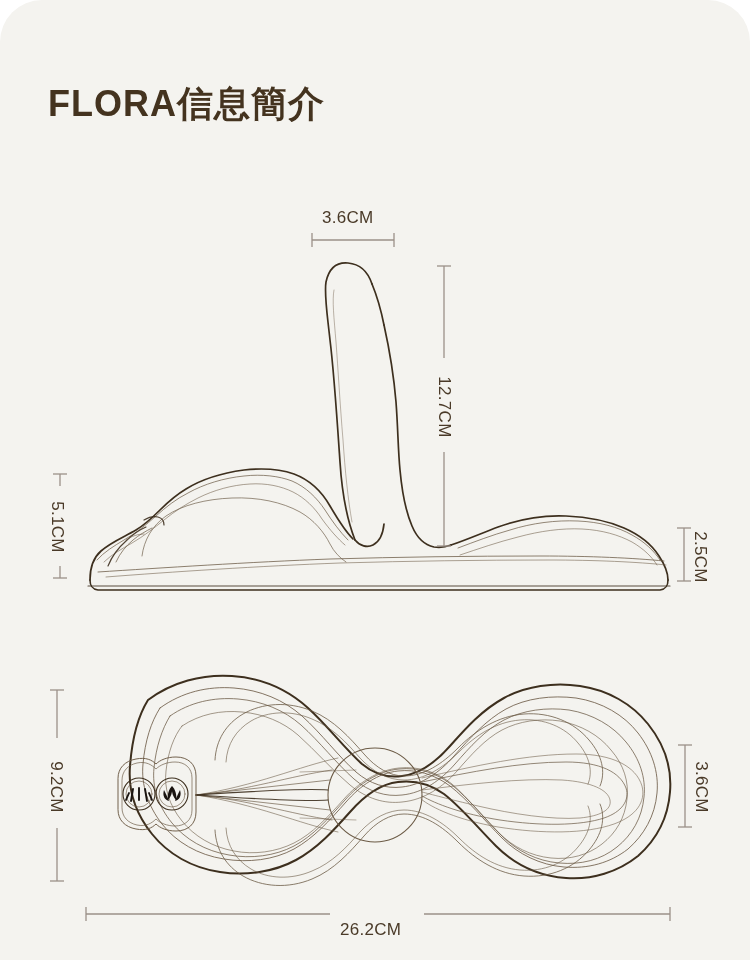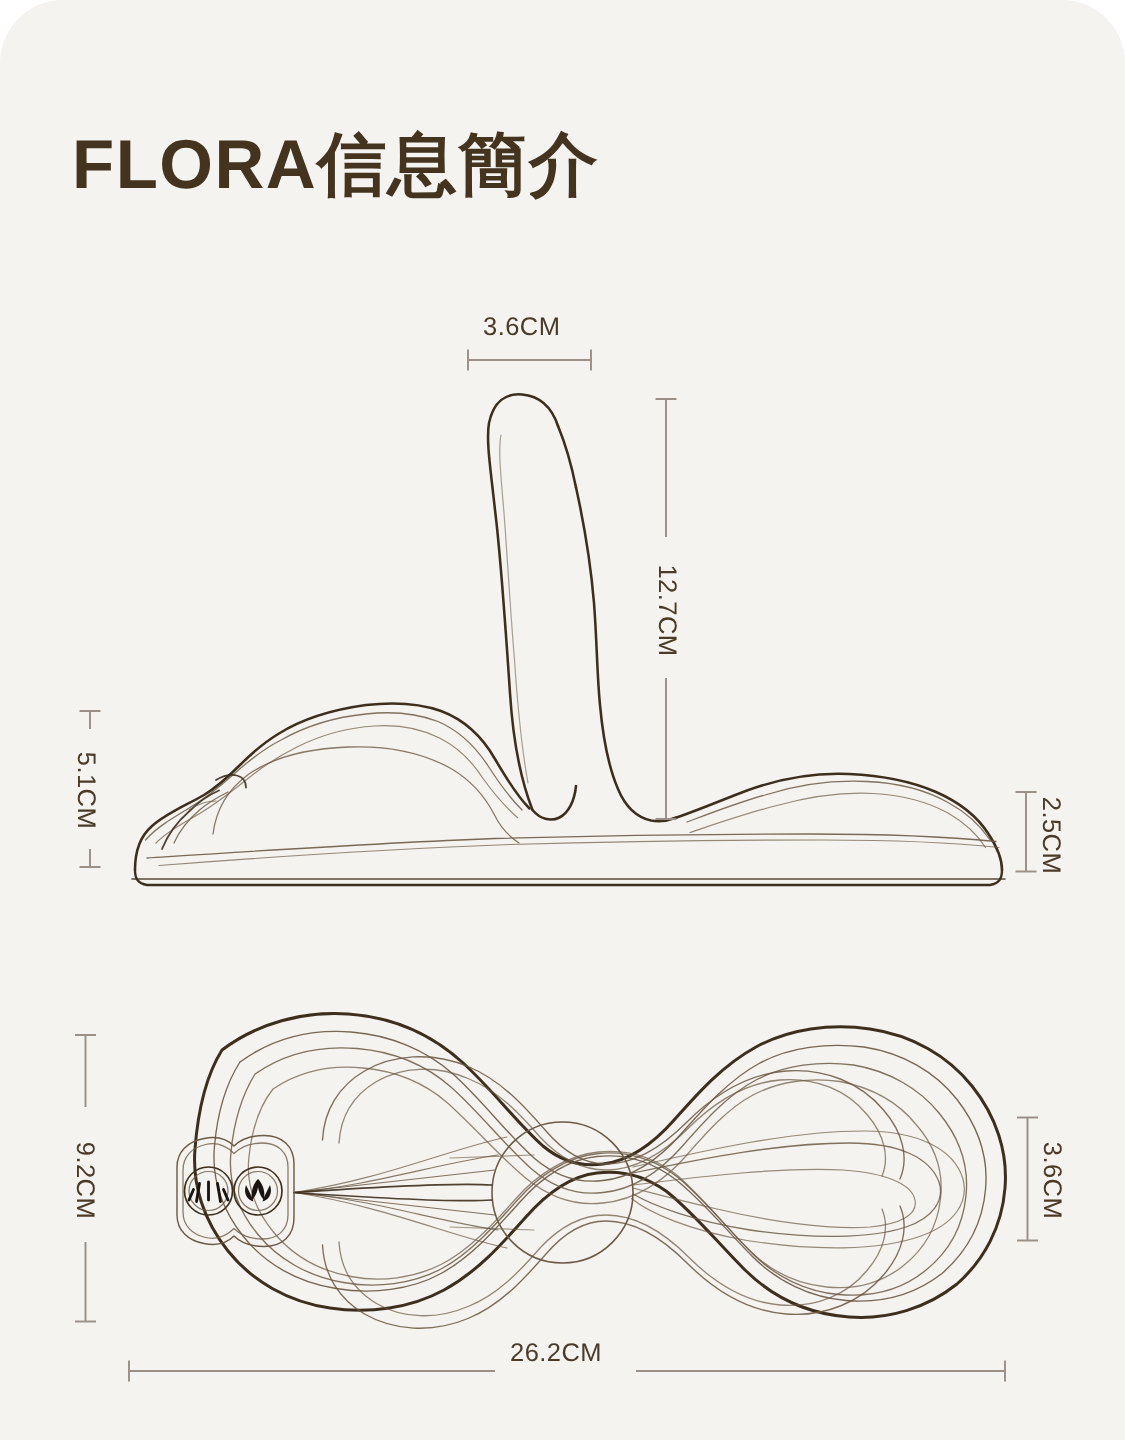--- a/index.html
+++ b/index.html
@@ -28,21 +28,21 @@
     border-top-left-radius: 42px;
     border-top-right-radius: 42px;
     border-bottom-left-radius: 0;
     border-bottom-right-radius: 0;
     overflow: hidden;
   }
   #title {
     position: absolute;
     left: 48px;
     top: 86px;
-    font-size: 46px;
+    font-size: 36px;
     font-weight: bold;
     letter-spacing: 1px;
     color: #44331f;
     white-space: nowrap;
     line-height: 1;
   }
   .svg-layer {
     position: absolute;
     left: 0;
     top: 0;
@@ -463,16 +463,16 @@
     <div class="dim-label vert" style="left:409px; top:397px; width:70px; text-align:center;">12.7CM</div>
 
     <div class="dim-label vert" style="left:26px; top:517px; width:62px; text-align:center;">5.1CM</div>
 
     <div class="dim-label vert" style="left:669px; top:547px; width:62px; text-align:center;">2.5CM</div>
 
     <div class="dim-label vert" style="left:25px; top:777px; width:62px; text-align:center;">9.2CM</div>
 
     <div class="dim-label vert" style="left:670px; top:777px; width:62px; text-align:center;">3.6CM</div>
 
-    <div class="dim-label" style="left:340px; top:892px;">26.2CM</div>
+    <div class="dim-label" style="left:340px; top:920px;">26.2CM</div>
 
   </div>
 </div>
 
 </body></html>

